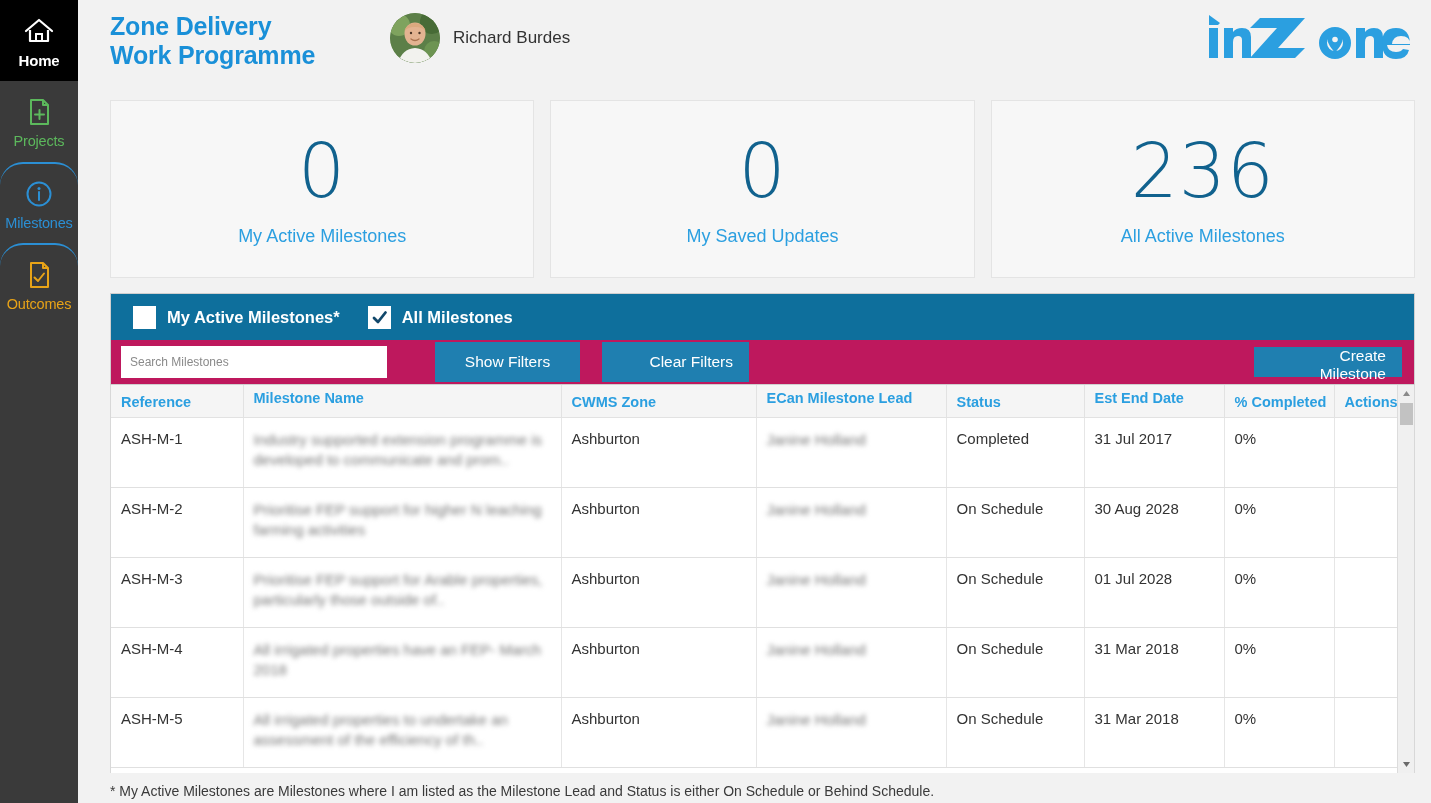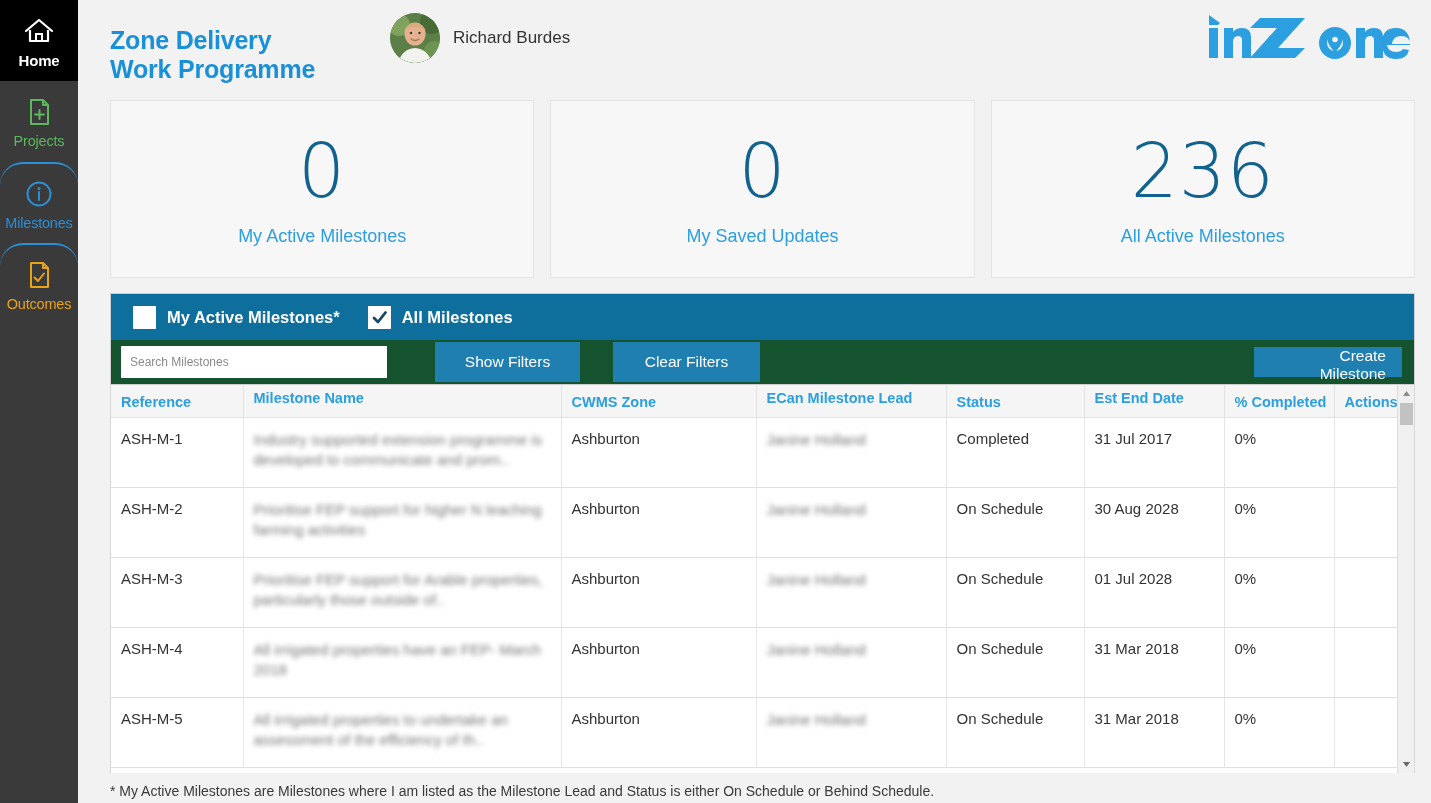--- a/index.html
+++ b/index.html
@@ -40,21 +40,21 @@
     position: absolute; left: 78px; top: 0;
     width: 1353px; height: 803px;
     background: #f2f2f2;
   }
 
   
   .topbar {
     position: relative; height: 88px; width: 100%;
   }
   .app-title {
-    position: absolute; left: 32px; top: 26px;
+    position: absolute; left: 32px; top: 12px;
     color: #1a90d8; font-weight: bold; font-size: 25px;
     line-height: 29px; letter-spacing: -0.2px;
   }
   .user-block {
     position: absolute; left: 312px; top: 13px;
     display: flex; align-items: center; gap: 13px;
   }
   .avatar {
     width: 50px; height: 50px; border-radius: 50%;
     overflow: hidden; display: block;
@@ -87,21 +87,21 @@
     letter-spacing: 1px;
   }
   .card-label {
     font-size: 18px; color: #2b9fe0; margin-top: 16px;
   }
 
   
   .panel {
     position: absolute; left: 32px; top: 293px;
     width: 1305px; height: 92px;
-    background: #14532d;
+    background: #be185d;
     border: 1px solid #cfcfcf;
   }
   .panel-top {
     height: 46px; background: #0e6f9c;
     display: flex; align-items: center; padding-left: 22px;
   }
   .cb-wrap { display: flex; align-items: center; cursor: pointer; }
   .cb {
     width: 23px; height: 23px; background: #ffffff;
     display: inline-flex; align-items: center; justify-content: center;
@@ -122,21 +122,21 @@
     font-family: "Liberation Sans", sans-serif;
   }
   .search-input::placeholder { color: #8a8a8a; }
   .btn {
     background: #1f7fb0; color: #ffffff;
     border: none; height: 40px;
     font-size: 15.5px; font-family: "Liberation Sans", sans-serif;
     cursor: pointer; padding: 0 16px;
   }
   .btn-show { margin-left: 48px; width: 145px; }
-  .btn-clear { margin-left: 33px; width: 147px; }
+  .btn-clear { margin-left: 22px; width: 147px; text-align: right; }
   .btn-create {
     position: absolute; right: 12px; top: 7px;
     width: 148px; height: 30px; text-align: right;
   }
 
   
   .table-wrap {
     position: absolute; left: 32px; top: 385px;
     width: 1305px; height: 388px;
     background: #ffffff;

